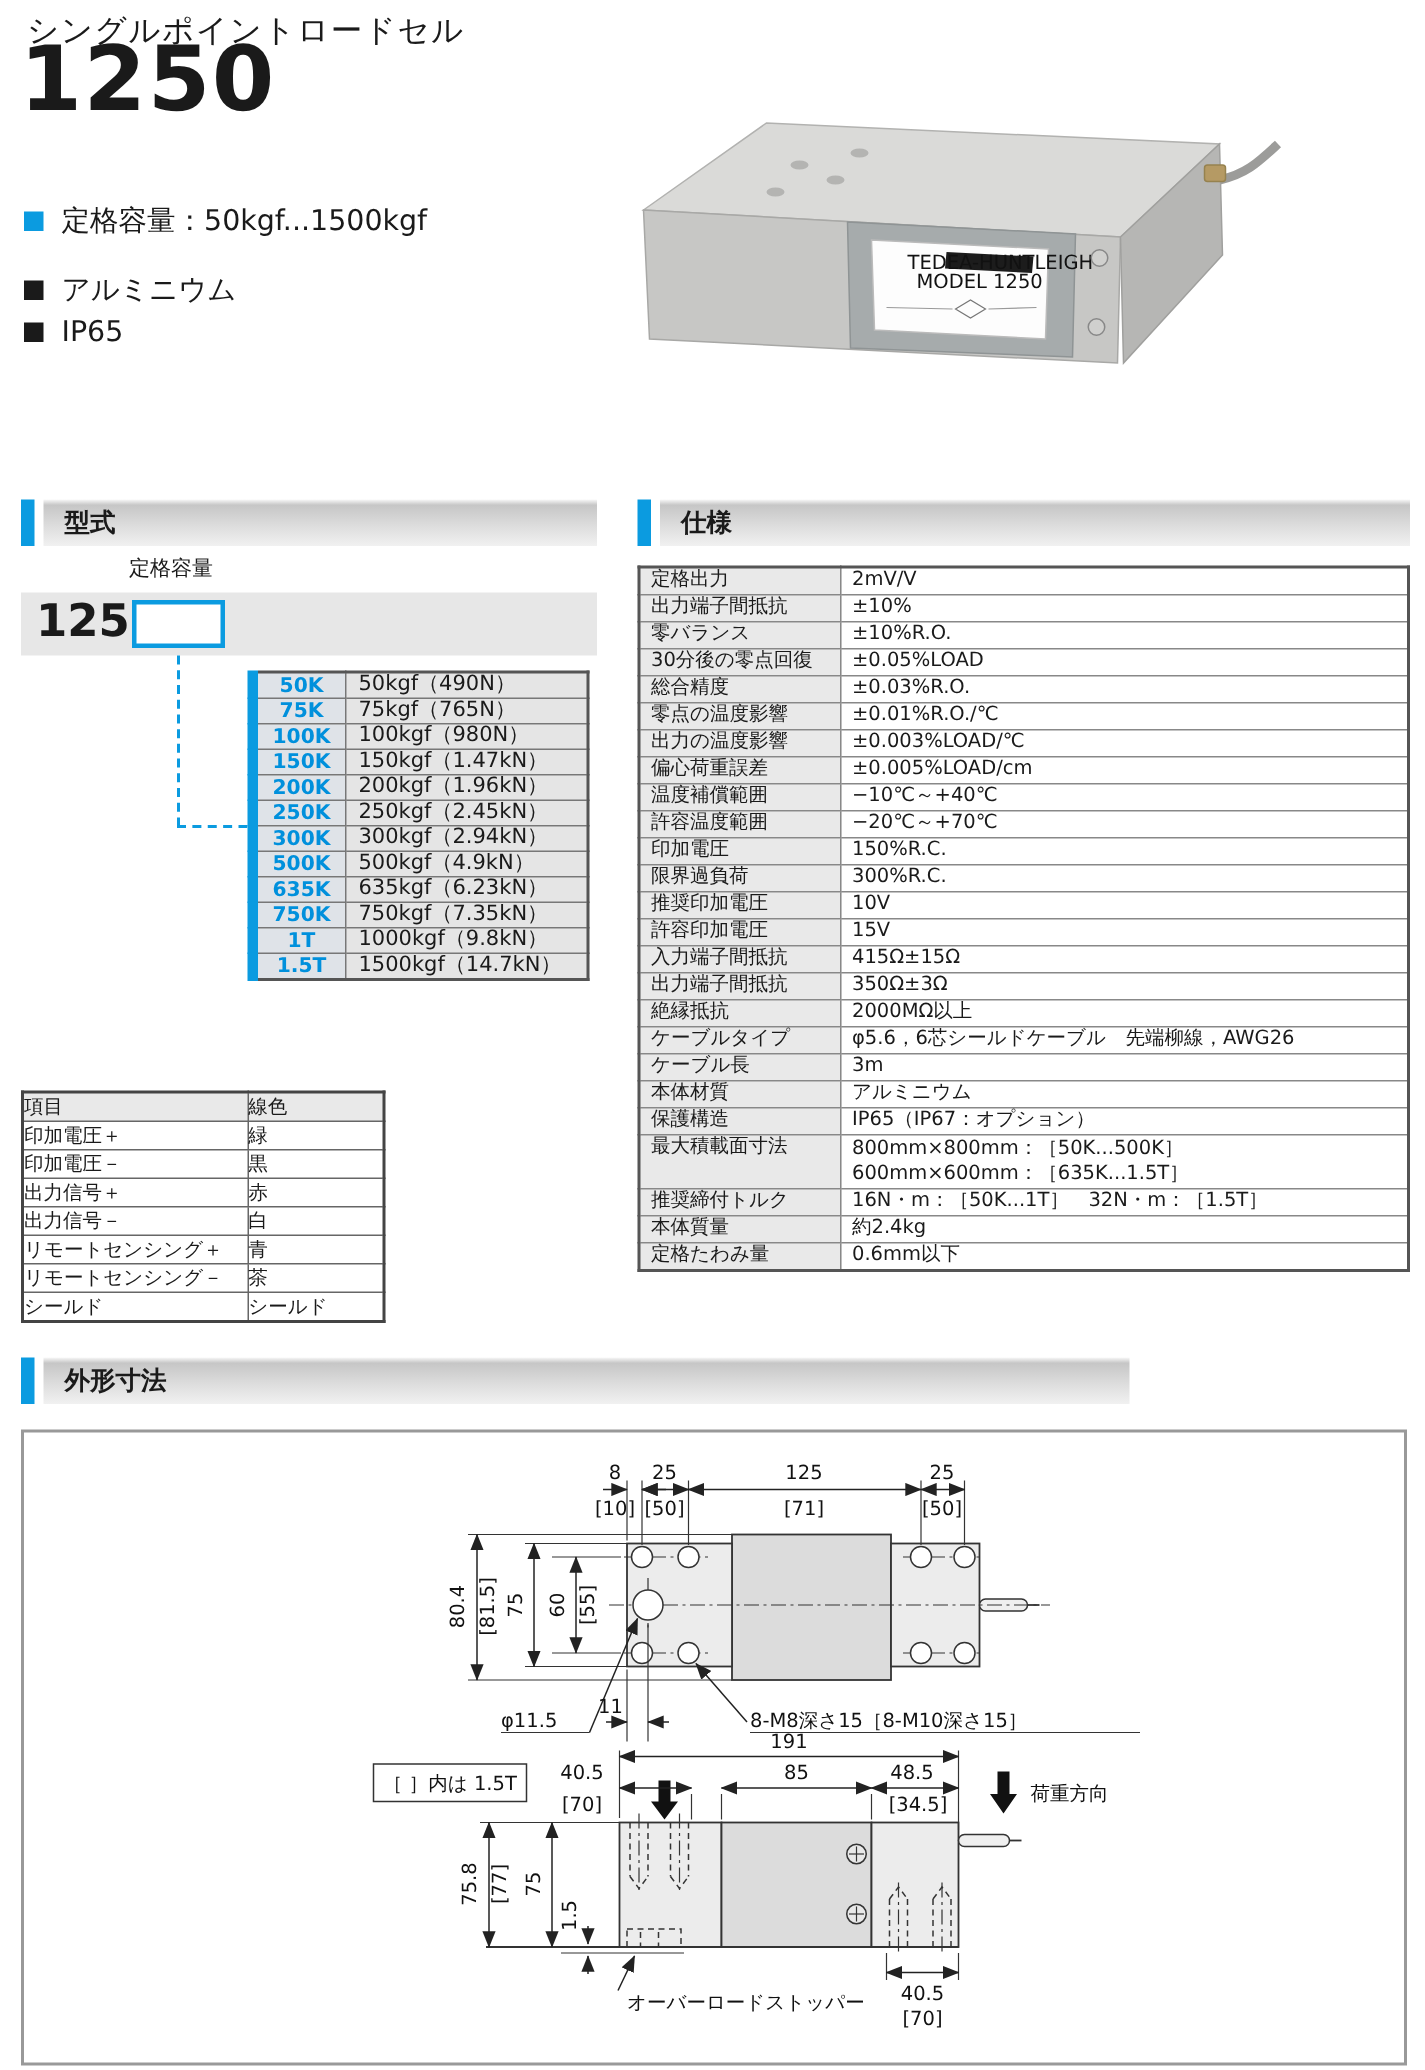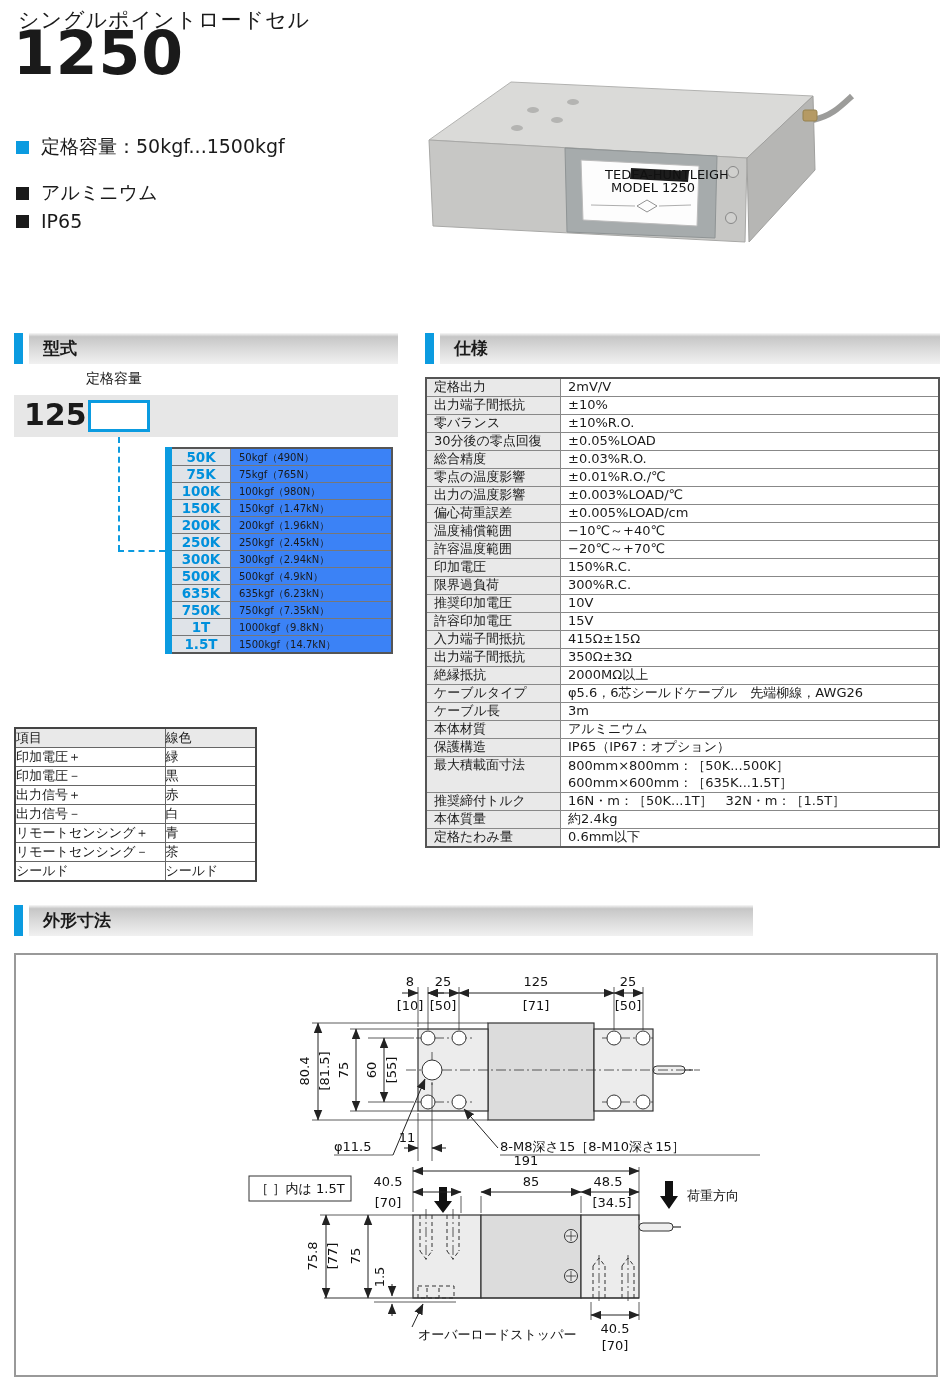--- a/index.html
+++ b/index.html
@@ -22,21 +22,21 @@
   .band{left:14px;top:395px;width:384px;height:42px;background:#e7e7e7;}
   .band .m{position:absolute;left:10px;top:2px;font-size:30px;font-weight:800;}
   .capbox{position:absolute;left:74px;top:5px;width:56px;height:26px;background:#fff;}
   .dashv{left:118px;top:437px;width:0;height:114px;}
   .dashh{left:118px;top:550px;width:47px;height:0;}
   table{border-collapse:collapse;table-layout:fixed;}
   .captable{position:absolute;left:165px;top:447px;width:228px;font-size:13.5px;
       border:2px solid #555;border-left:7px solid #0b9be0;background:#fff;}
   .captable td{border:1px solid #777;height:16px;padding:0;line-height:1.1;}
   .captable td.code{width:58px;font-weight:bold;text-align:center;background:#dfe3e8;}
-  .captable td.val{padding-left:8px;background:#3b82f6;font-size:10px;}
+  .captable td.val{padding-left:8px;background:#e5e5e5;font-size:14px;}
   
   .wiretable{position:absolute;left:14px;top:727px;width:243px;font-size:13px;border:2px solid #444;background:#fff;}
   .wiretable td{border:1px solid #666;height:16px;padding:0;}
   .wiretable col.c1{width:150px;}
   .wiretable tr.h td{background:#e9e9e9;}
   
   .spectable{position:absolute;left:425px;top:377px;width:515px;font-size:13px;border:2px solid #555;background:#fff;}
   .spectable td{border:1px solid #888;height:17px;padding:0 0 0 7px;line-height:1.3;}
   .spectable td.lab{width:126px;background:#e9e9e9;}
   .spectable tr.tall td{height:35px;}

